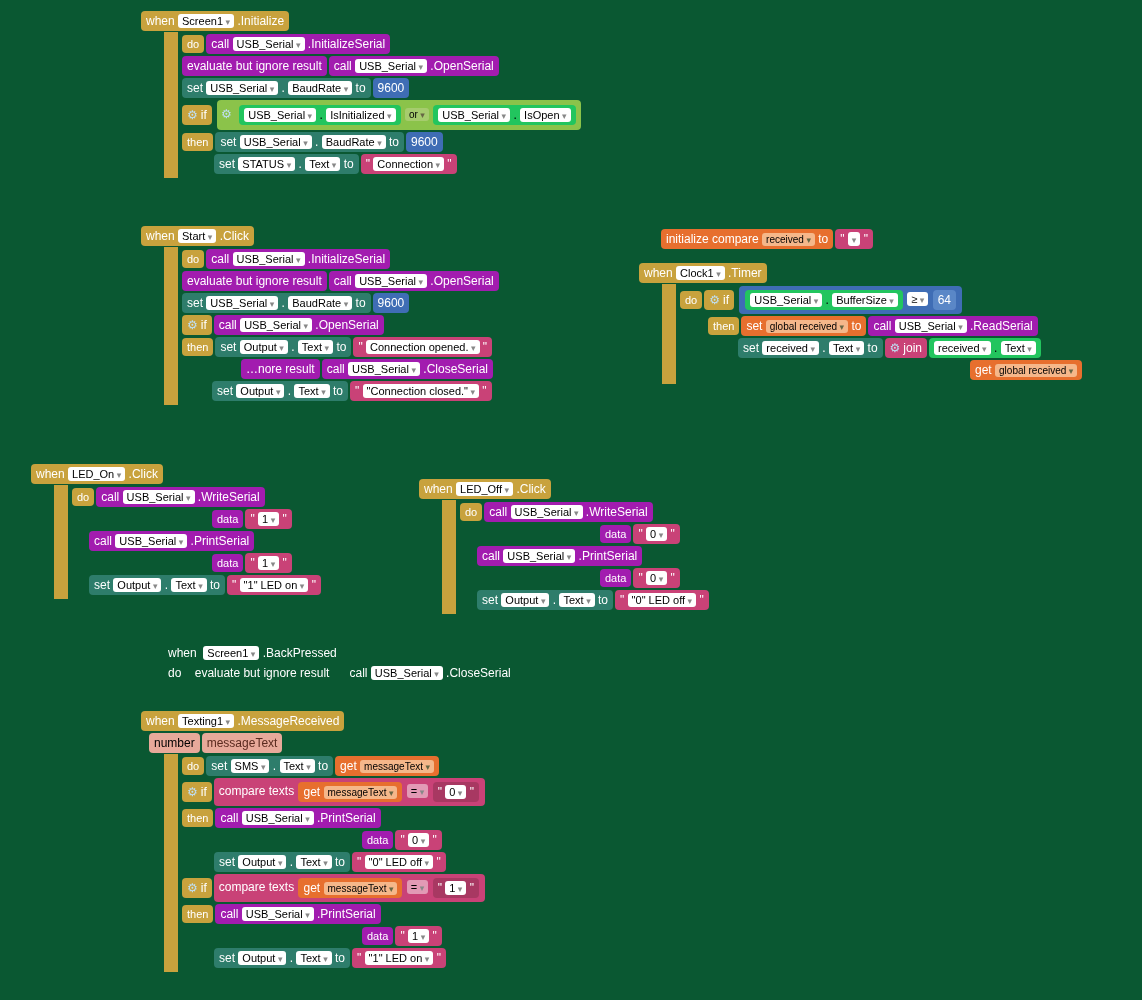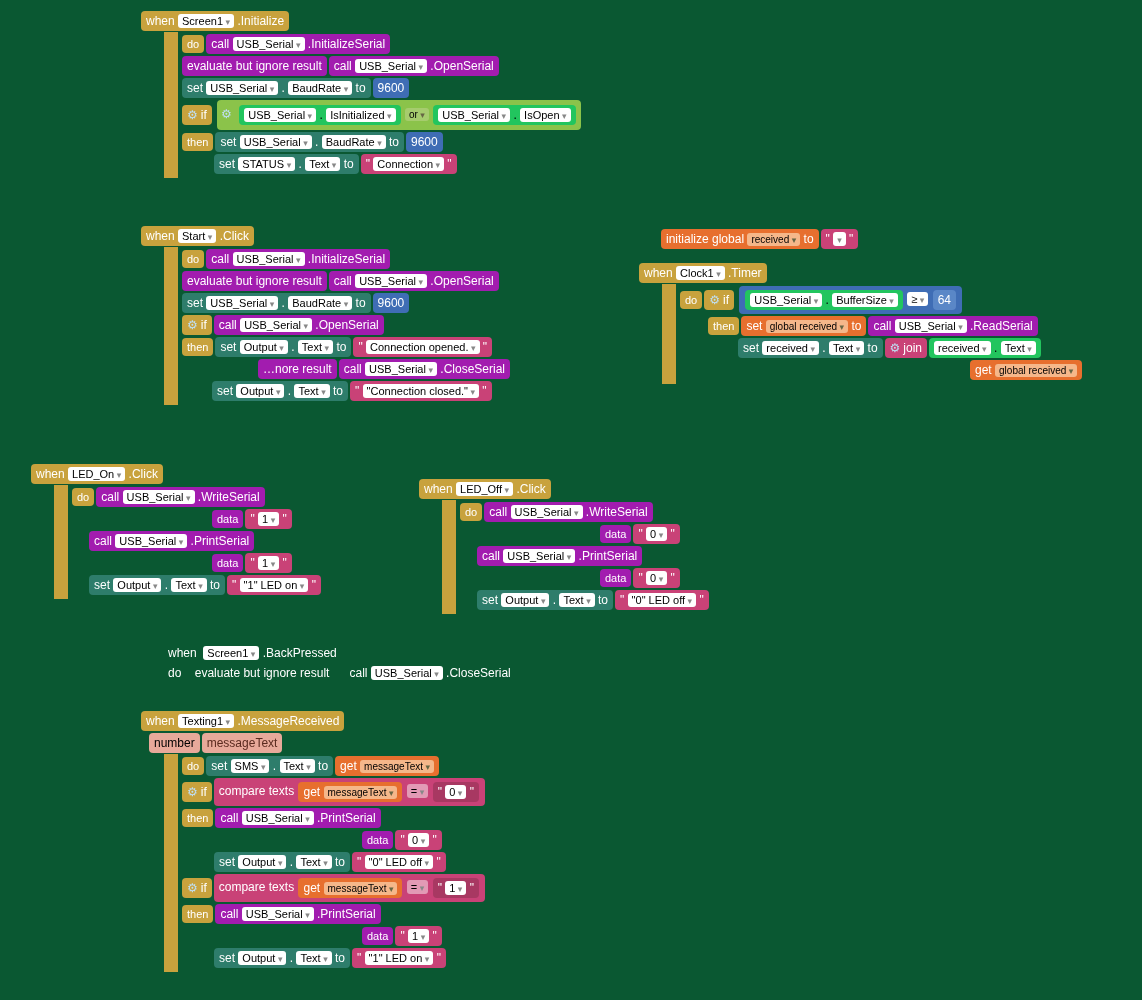--- a/index.html
+++ b/index.html
@@ -44,27 +44,27 @@
 </div>
 
 <div class="blk" style="left:140px;top:225px">
 <div class="row b gold"><span>when</span> <span class="dd">Start</span> <span>.Click</span></div>
 <div class="cbody">
 <div class="row"><span class="b gold sm">do</span><span class="b purple"><span>call</span> <span class="dd">USB_Serial</span> <span>.InitializeSerial</span></span></div>
 <div class="row"><span class="b purple"><span>evaluate but ignore result</span></span><span class="b purple"><span>call</span> <span class="dd">USB_Serial</span> <span>.OpenSerial</span></span></div>
 <div class="row"><span class="b teal"><span>set</span> <span class="dd">USB_Serial</span> . <span class="dd">BaudRate</span> <span>to</span></span><span class="b blue">9600</span></div>
 <div class="row"><span class="b gold"><span class="gear">⚙</span><span>if</span></span><span class="b purple"><span>call</span> <span class="dd">USB_Serial</span> <span>.OpenSerial</span></span></div>
 <div class="row"><span class="b gold sm">then</span><span class="b teal"><span>set</span> <span class="dd">Output</span> . <span class="dd">Text</span> <span>to</span></span><span class="b pink">" <span class="dd">Connection opened.</span> "</span></div>
-<div class="row" style="margin-left:76px"><span class="b purple">…nore result</span><span class="b purple"><span>call</span> <span class="dd">USB_Serial</span> <span>.CloseSerial</span></span></div>
+<div class="row" style="margin-left:59px"><span class="b purple">…nore result</span><span class="b purple"><span>call</span> <span class="dd">USB_Serial</span> <span>.CloseSerial</span></span></div>
 <div class="row" style="margin-left:30px"><span class="b teal"><span>set</span> <span class="dd">Output</span> . <span class="dd">Text</span> <span>to</span></span><span class="b pink">" <span class="dd">"Connection closed."</span> "</span></div>
 </div>
 </div>
 
 <div class="blk" style="left:660px;top:228px">
-<span class="b orange"><span>initialize global</span> <span class="dd2" style="background:#f5b78a">received</span> <span>to</span></span><span class="b pink">" <span class="dd"></span> "</span>
+<span class="b orange"><span>initialize compare</span> <span class="dd2" style="background:#f5b78a">received</span> <span>to</span></span><span class="b pink">" <span class="dd"></span> "</span>
 </div>
 
 <div class="blk" style="left:638px;top:262px">
 <div class="row b gold"><span>when</span> <span class="dd">Clock1</span> <span>.Timer</span></div>
 <div class="cbody">
 <div class="row"><span class="b gold sm">do</span><span class="b gold"><span class="gear">⚙</span><span>if</span></span>
 <span class="b blue"><span class="b sage"><span class="dd">USB_Serial</span> . <span class="dd">BufferSize</span></span> <span class="dd">≥</span> <span class="b blue" style="background:#5a87c7">64</span></span></div>
 <div class="row" style="margin-left:28px"><span class="b gold sm">then</span><span class="b orange"><span>set</span> <span class="dd2" style="background:#f5b78a">global received</span> <span>to</span></span><span class="b purple"><span>call</span> <span class="dd">USB_Serial</span> <span>.ReadSerial</span></span></div>
 <div class="row" style="margin-left:58px"><span class="b teal"><span>set</span> <span class="dd">received</span> . <span class="dd">Text</span> <span>to</span></span><span class="b pink"><span class="gear">⚙</span><span>join</span></span><span class="b sage"><span class="dd">received</span> . <span class="dd">Text</span></span></div>
 <div class="row" style="text-align:right;margin-left:290px"><span class="b orange"><span>get</span> <span class="dd2" style="background:#f5b78a">global received</span></span></div>

